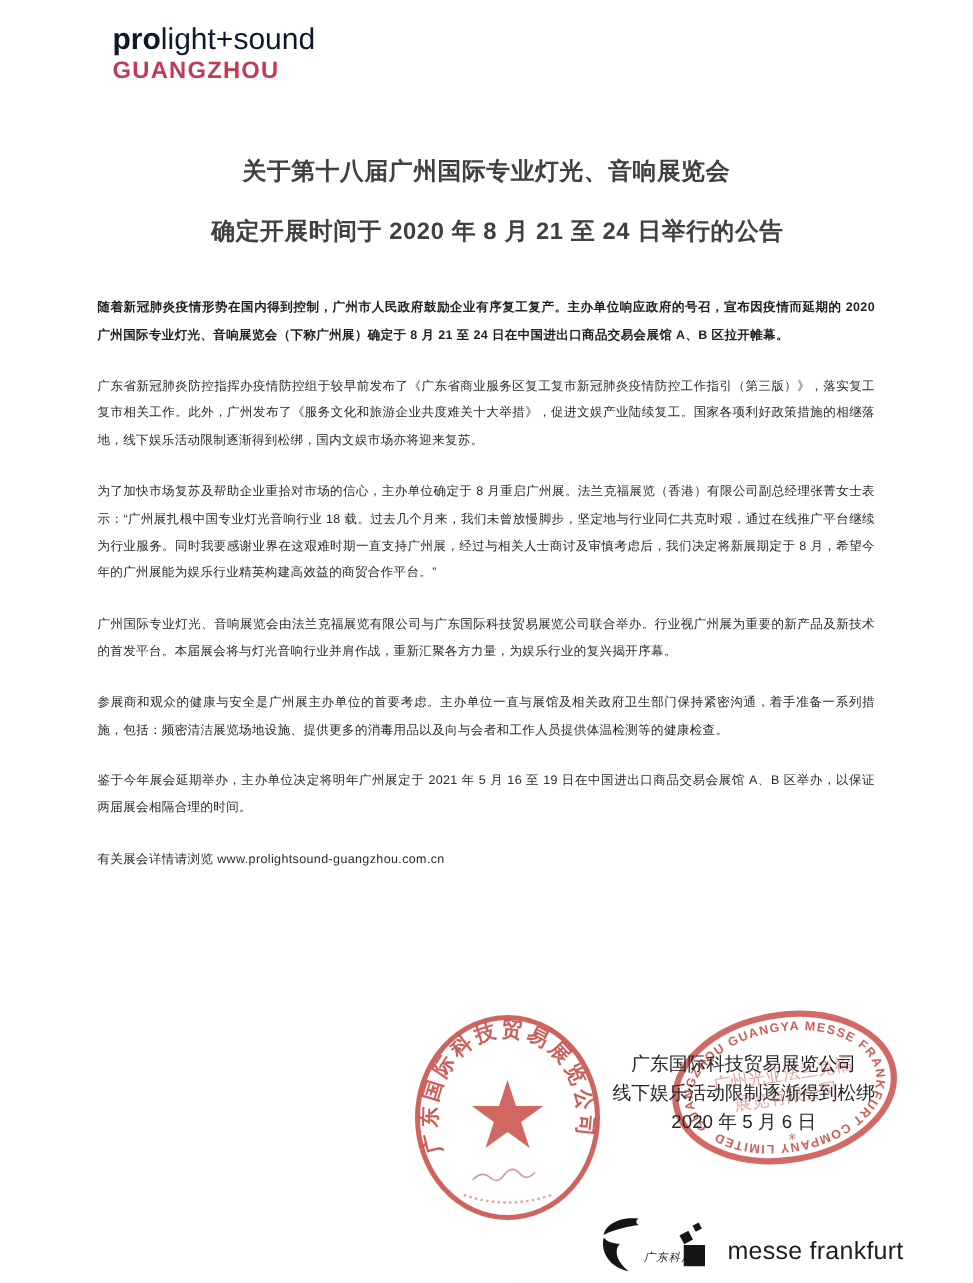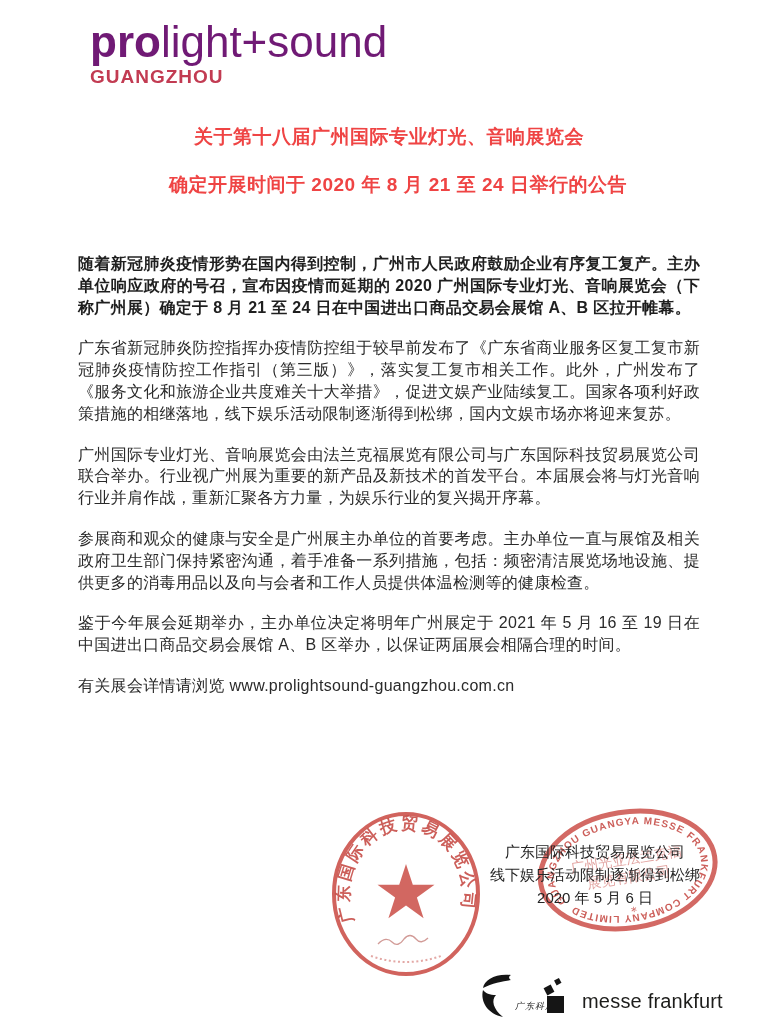--- a/index.html
+++ b/index.html
@@ -2,30 +2,30 @@
 <html><head>
 <meta charset="utf-8">
 <style>
   html,body{margin:0;padding:0;background:#f2f2f2;}
   .page{
     position:relative;width:778px;height:1026px;margin:0 auto;background:#ffffff;
     font-family:"Liberation Sans","DejaVu Sans",sans-serif;color:#262626;overflow:hidden;
   }
   
   .logo{position:absolute;left:90px;top:20px;line-height:1;}
-  .brand{font-size:44px;color:#701a75;letter-spacing:0;}
+  .brand{font-size:24px;color:#0f172a;letter-spacing:0;}
   .brand .bold{font-weight:700;}
   .city{font-size:19px;font-weight:700;color:#c23b52;letter-spacing:1px;margin-top:3px;}
   
-  .title-block{position:absolute;top:124px;left:0;right:0;text-align:center;color:#ef4444;}
+  .title-block{position:absolute;top:124px;left:0;right:0;text-align:center;color:#404040;}
   .title-line{font-size:19px;font-weight:700;letter-spacing:.5px;}
   .title-line.second{margin-top:22px;padding-left:18px;}
   
-  .body-text{position:absolute;top:253px;left:78px;width:622px;
-    font-size:16px;line-height:21.8px;letter-spacing:.3px;text-align:justify;color:#2a2a2a;}
+  .body-text{position:absolute;top:236px;left:78px;width:622px;
+    font-size:10px;line-height:21.8px;letter-spacing:.3px;text-align:justify;color:#2a2a2a;}
   .body-text p{margin:0 0 19px 0;}
   .body-text p.lead{font-weight:700;color:#1f1f1f;}
   .website{margin-top:3px;}
   
   .stamp-circle{position:absolute;left:326px;top:806px;width:160px;height:176px;z-index:1;opacity:.93;}
   .stamp-oval{position:absolute;left:530px;top:804px;width:196px;height:136px;z-index:1;transform:rotate(-9deg);opacity:.95;}
   .signature{position:absolute;left:450px;top:840px;width:290px;z-index:3;
     text-align:center;font-size:15px;line-height:23px;color:#242424;}
   .signature .sig-line{white-space:nowrap;}
   
@@ -47,20 +47,21 @@
   </div>
 
   <div class="title-block">
     <div class="title-line">关于第十八届广州国际专业灯光、音响展览会</div>
     <div class="title-line second">确定开展时间于 2020 年 8 月 21 至 24 日举行的公告</div>
   </div>
 
   <div class="body-text">
     <p class="lead">随着新冠肺炎疫情形势在国内得到控制，广州市人民政府鼓励企业有序复工复产。主办单位响应政府的号召，宣布因疫情而延期的 2020 广州国际专业灯光、音响展览会（下称广州展）确定于 8 月 21 至 24 日在中国进出口商品交易会展馆 A、B 区拉开帷幕。</p>
     <p>广东省新冠肺炎防控指挥办疫情防控组于较早前发布了《广东省商业服务区复工复市新冠肺炎疫情防控工作指引（第三版）》，落实复工复市相关工作。此外，广州发布了《服务文化和旅游企业共度难关十大举措》，促进文娱产业陆续复工。国家各项利好政策措施的相继落地，线下娱乐活动限制逐渐得到松绑，国内文娱市场亦将迎来复苏。</p>
+    <p>为了加快市场复苏及帮助企业重拾对市场的信心，主办单位确定于 8 月重启广州展。法兰克福展览（香港）有限公司副总经理张菁女士表示：“广州展扎根中国专业灯光音响行业 18 载。过去几个月来，我们未曾放慢脚步，坚定地与行业同仁共克时艰，通过在线推广平台继续为行业服务。同时我要感谢业界在这艰难时期一直支持广州展，经过与相关人士商讨及审慎考虑后，我们决定将新展期定于 8 月，希望今年的广州展能为娱乐行业精英构建高效益的商贸合作平台。”</p>
     <p>广州国际专业灯光、音响展览会由法兰克福展览有限公司与广东国际科技贸易展览公司联合举办。行业视广州展为重要的新产品及新技术的首发平台。本届展会将与灯光音响行业并肩作战，重新汇聚各方力量，为娱乐行业的复兴揭开序幕。</p>
     <p>参展商和观众的健康与安全是广州展主办单位的首要考虑。主办单位一直与展馆及相关政府卫生部门保持紧密沟通，着手准备一系列措施，包括：频密清洁展览场地设施、提供更多的消毒用品以及向与会者和工作人员提供体温检测等的健康检查。</p>
     <p>鉴于今年展会延期举办，主办单位决定将明年广州展定于 2021 年 5 月 16 至 19 日在中国进出口商品交易会展馆 A、B 区举办，以保证两届展会相隔合理的时间。</p>
     <div class="website">有关展会详情请浏览 www.prolightsound-guangzhou.com.cn</div>
   </div>
 
   <svg class="stamp-circle" viewBox="0 0 160 176" xmlns="http://www.w3.org/2000/svg">
     <ellipse cx="80" cy="88" rx="72" ry="80" fill="none" stroke="#c8453e" stroke-width="4" opacity="0.9"></ellipse>
     <path id="circSealPath" d="M 30.6 120.5 A 57 65 0 1 1 129.4 120.5" fill="none"></path>
     <text font-size="16.5" font-weight="700" fill="#c4443e" letter-spacing="3.2" opacity="0.92">

